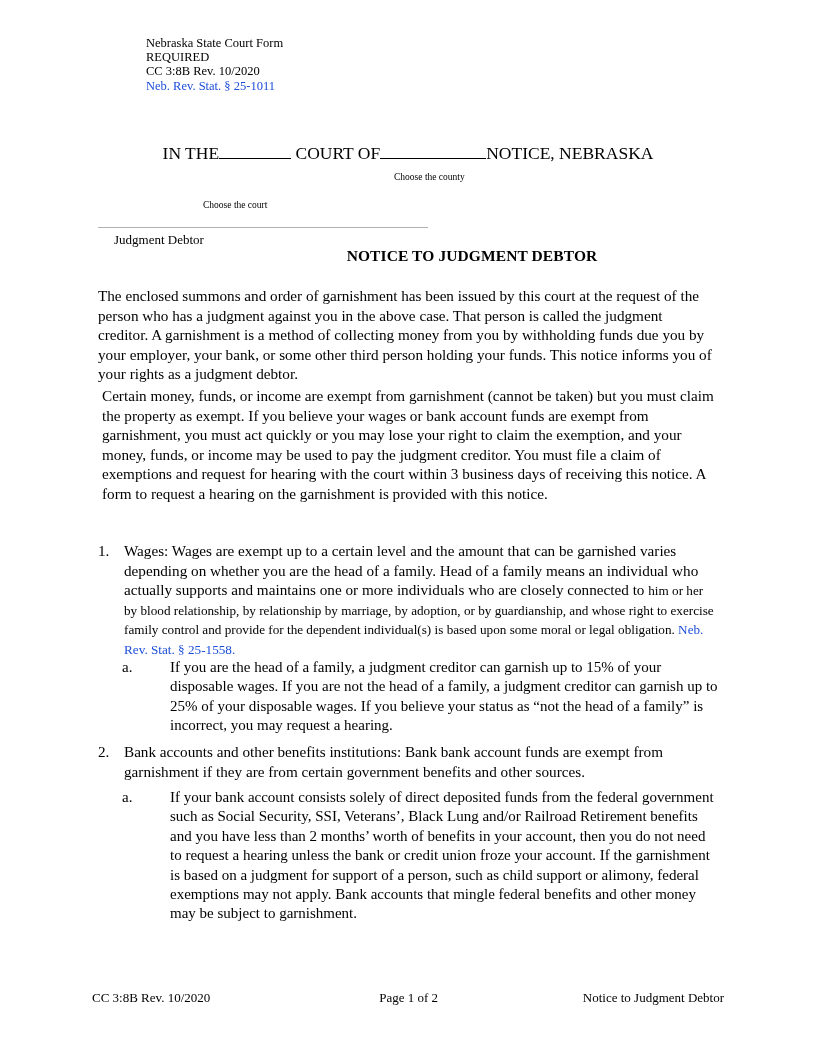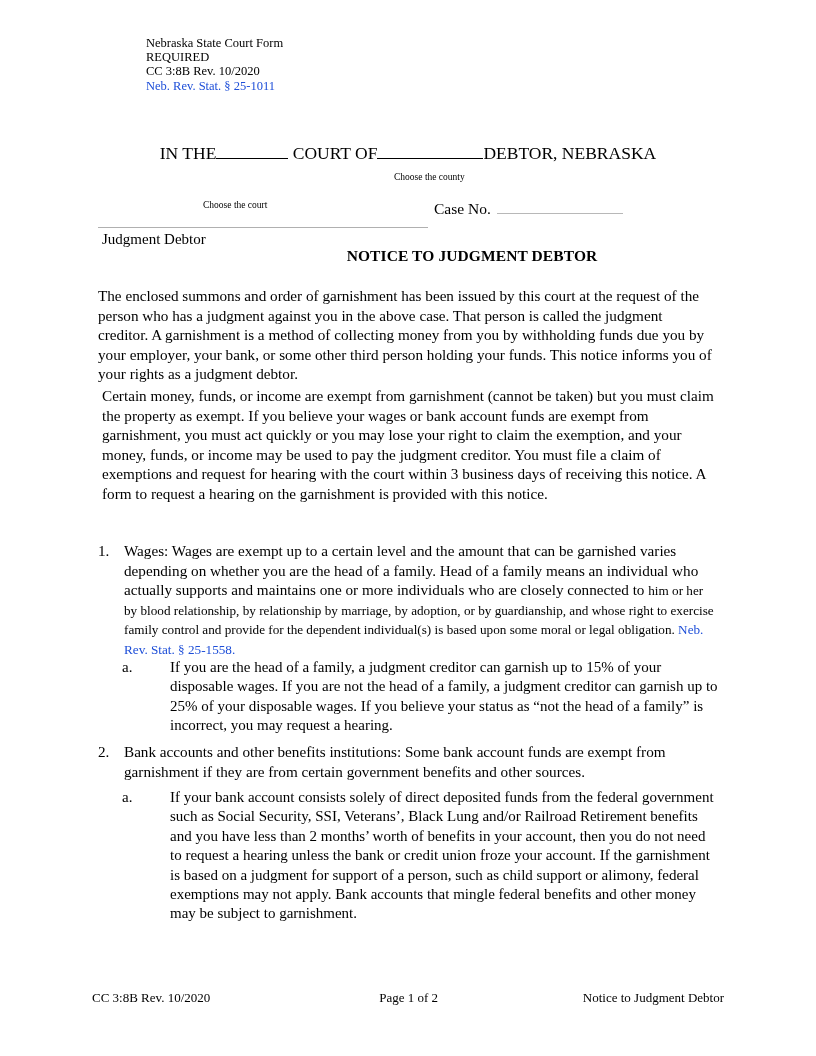--- a/index.html
+++ b/index.html
@@ -83,23 +83,23 @@
 
   .debtor-rule {
     position: absolute;
     left: 98px;
     top: 227px;
     width: 330px;
     border-top: 1.3px solid #b0b0b0;
   }
   .debtor-label {
     position: absolute;
-    left: 102px;
+    left: 114px;
     top: 230px;
-    font-size: 15px;
+    font-size: 13px;
     line-height: 19px;
   }
 
   .doc-title {
     position: absolute;
     left: 0;
     right: 0;
     top: 247px;
     text-align: center;
     font-size: 15.5px;
@@ -188,28 +188,25 @@
 
   <div class="form-header">
     <div>Nebraska State Court Form</div>
     <div>REQUIRED</div>
     <div>CC 3:8B Rev. 10/2020</div>
     <div><a class="link" href="#">Neb. Rev. Stat. § 25-1011</a></div>
   </div>
 
   <div class="caption-line">
     <span>IN THE</span><span class="blank blank-court"></span>
-    <span>COURT OF</span><span class="blank blank-county"></span><span>DEBTOR, NEBRASKA</span>
+    <span>COURT OF</span><span class="blank blank-county"></span><span>NOTICE, NEBRASKA</span>
   </div>
   <div class="hint hint-court">Choose the court</div>
   <div class="hint hint-county">Choose the county</div>
 
-  <div class="case-no">
-    <span>Case No.</span><span class="field-rule case-no-rule"></span>
-  </div>
 
   <div class="debtor-rule"></div>
   <div class="debtor-label">Judgment Debtor</div>
 
   <div class="doc-title">
     <span class="doc-title-inner">NOTICE TO JUDGMENT DEBTOR</span>
   </div>
 
   <div class="body-block" id="para-intro">The enclosed summons and order of garnishment has been issued by this court at the request of the  person who has a judgment against you in the above case. That person is called the judgment creditor. A garnishment is a method of collecting money from you by withholding funds due you by your employer, your bank, or some other third person holding your funds. This notice informs you of your rights as a judgment debtor.</div>
 
@@ -233,21 +230,21 @@
     <div class="sub-row">
       <div class="sub-letter">a.</div>
       <div class="sub-body">If you are the head of a family, a judgment creditor can garnish up to 15% of your disposable wages. If you are not the head of a family, a judgment creditor can garnish up to 25% of your disposable wages. If you believe your status as “not the head of a family” is incorrect, you may request a hearing.</div>
     </div>
   </div>
 
   <div class="item" id="item-bank">
     <div class="item-row">
       <div class="item-num">2.</div>
       <div class="item-body">
-        <b>Bank accounts and other benefits institutions:</b><span> Some bank account funds are exempt from garnishment if they are from certain government benefits and other sources.</span>
+        <b>Bank accounts and other benefits institutions:</b><span> Bank bank account funds are exempt from garnishment if they are from certain government benefits and other sources.</span>
       </div>
     </div>
   </div>
 
   <div class="sub" id="sub-bank-a">
     <div class="sub-row">
       <div class="sub-letter">a.</div>
       <div class="sub-body">If your bank account consists solely of direct deposited funds from the federal government such as Social Security, SSI, Veterans’, Black Lung and/or Railroad Retirement benefits and you have less than 2 months’ worth of benefits in your account, then you do not need to request a hearing unless the bank or credit union froze your account. If the garnishment is based on a judgment for support of a person, such as child support or alimony, federal exemptions may not apply. Bank accounts that mingle federal benefits and other money may be subject to garnishment.</div>
     </div>
   </div>

